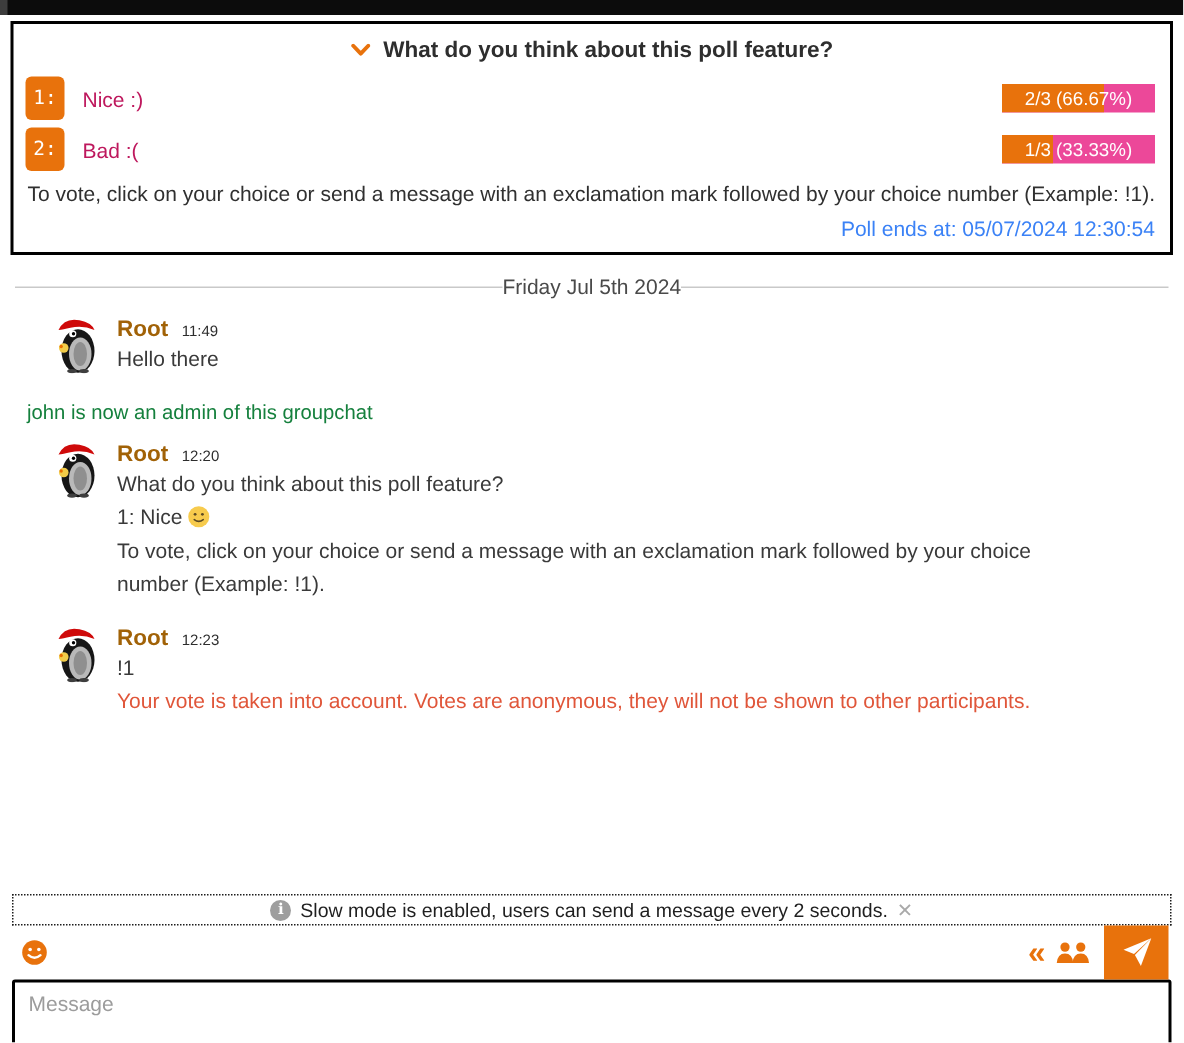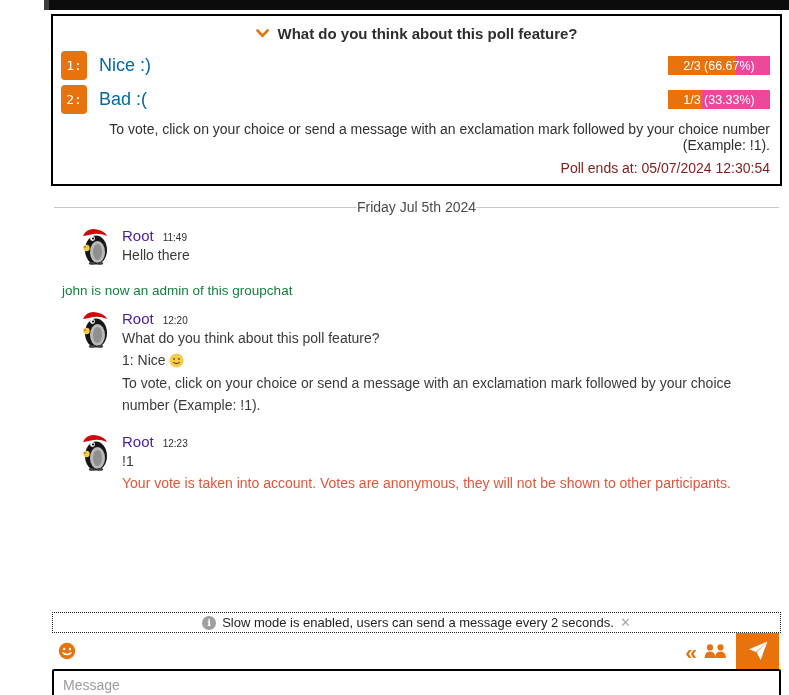--- a/index.html
+++ b/index.html
@@ -1,62 +1,61 @@
 <!DOCTYPE html>
 <html><head>
 <meta charset="utf-8">
 <style>
   * { margin:0; padding:0; box-sizing:border-box; }
   html,body { background:#fff; }
   #app {
     position:relative; width:789px; height:695px; background:#fff;
     font-family:"Liberation Sans","DejaVu Sans",sans-serif; color:#333;
     overflow:hidden;
-    padding-left:44px;
   }
   
   .topbar { height:10px; background:#0c0c0c; display:flex; }
   .topbar-notch { width:5px; height:10px; background:#3d3d3d; }
 
   
   .poll {
     margin:4px 7px 0 7px; border:2px solid #000; background:#fff;
     padding:6px 8px 8px 8px;
   }
   .poll-header { display:flex; align-items:center; justify-content:center; gap:9px; padding:3px 0 4px; cursor:pointer; }
   .poll-title { font-size:15px; font-weight:bold; color:#2e2e2e; }
   .poll-option { display:flex; align-items:center; margin:5px 0; }
   .poll-num {
     width:26px; height:29px; background:#e8720c; border-radius:4px;
     color:#fff; font-family:"DejaVu Sans Mono",monospace; font-size:13px;
     display:flex; align-items:center; justify-content:center; margin-right:12px; cursor:pointer;
   }
-  .poll-label { font-size:18px; color:#0369a1; cursor:pointer; }
+  .poll-label { font-size:14px; color:#be185d; cursor:pointer; }
   .poll-bar {
     margin-left:auto; margin-right:2px; width:102px; height:19px;
     background:#ec4899; position:relative; overflow:hidden;
   }
   .poll-bar-fill { position:absolute; left:0; top:0; bottom:0; background:#e8720c; }
   .poll-bar-text {
     position:absolute; inset:0; display:flex; align-items:center; justify-content:center;
     color:#fff; font-size:12.5px; white-space:nowrap;
   }
   .poll-instructions { text-align:right; font-size:14px; color:#303030; margin-top:7px; padding-right:2px; }
-  .poll-ends { text-align:right; font-size:14px; color:#7f1d1d; margin-top:7px; padding-right:2px; }
+  .poll-ends { text-align:right; font-size:14px; color:#3b82f6; margin-top:7px; padding-right:2px; }
 
   
   .chat { height:426px; padding:0 10px; overflow:hidden; position:relative; }
   .date-divider { display:flex; align-items:center; gap:0; margin:13px 0 10px; }
   .date-divider .line { flex:1; height:1px; background:#c9c9c9; }
   .date-divider .date-text { font-size:14px; color:#4a4a4a; white-space:nowrap; }
 
   .msg { display:flex; gap:12px; margin:12px 0 16px; padding-left:26px; }
   .avatar { width:30px; height:38px; flex:0 0 30px; }
   .msg-head { display:flex; align-items:baseline; gap:9px; }
-  .msg-author { font-size:15px; font-weight:normal; color:#4c1d95; }
+  .msg-author { font-size:15px; font-weight:bold; color:#a16207; }
   .msg-time { font-size:10px; color:#2d2d2d; }
   .msg-line { font-size:14px; color:#3a3a3a; line-height:22.5px; max-width:618px; }
   .msg-line.vote-notice { color:#e0563a; }
   .system-msg { font-size:13.5px; color:#15803d; margin:16px 0 2px; padding-left:8px; }
 
   .emoji-svg { vertical-align:-3px; margin-left:3px; }
 
   
   .slow-notice {
     margin:0 8px; border:1px dotted #1c1c1c; padding:2px 6px;

